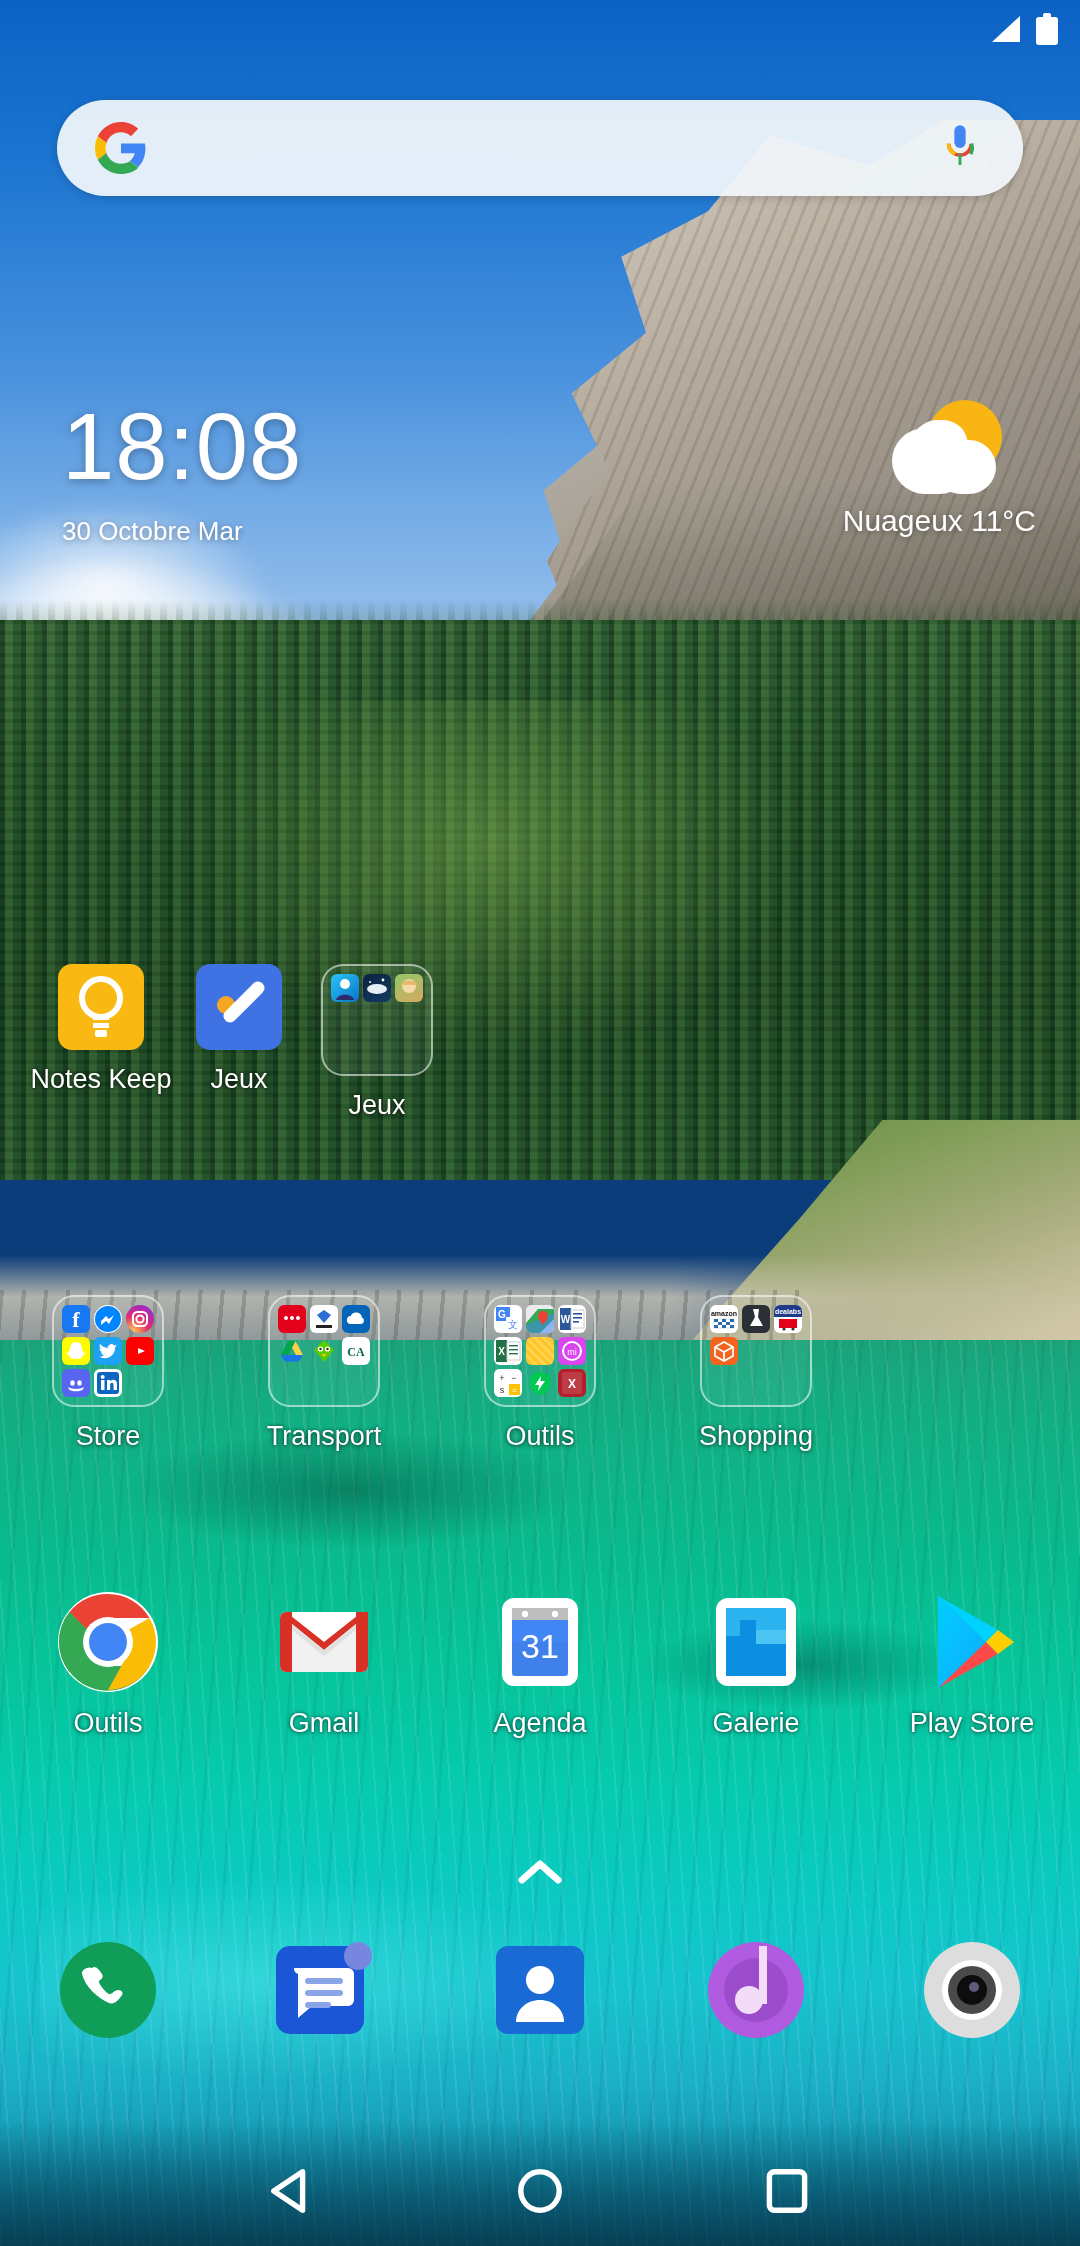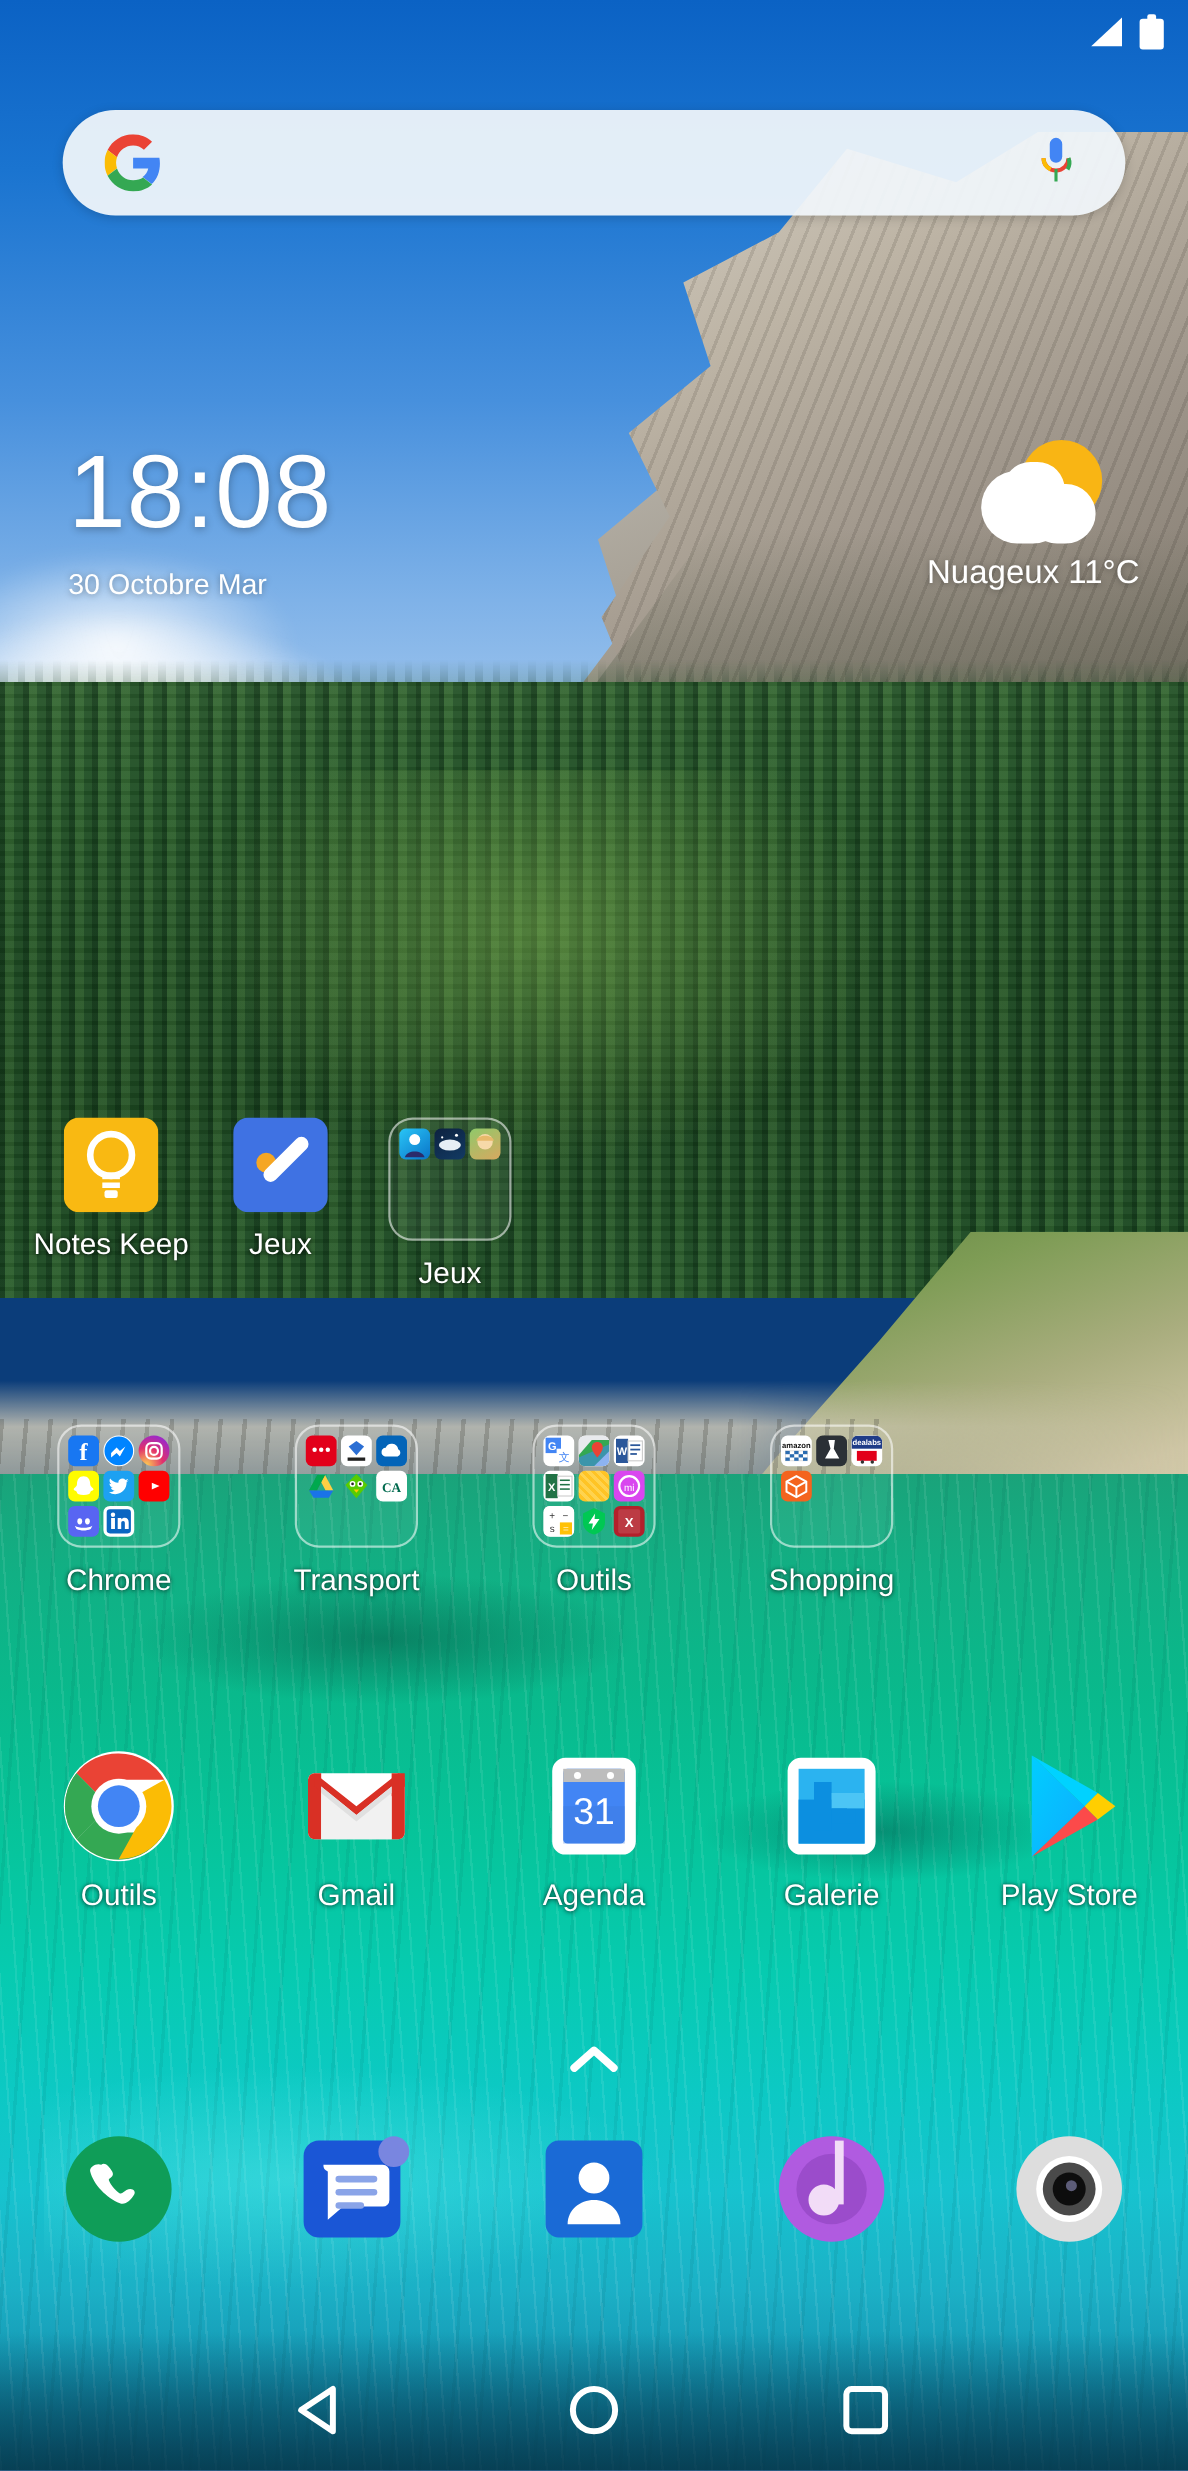--- a/index.html
+++ b/index.html
@@ -174,21 +174,21 @@
   
   .row { position:absolute; left:0; width:1080px; display:flex; z-index:10; }
   .cell { width:138px; display:flex; flex-direction:column; align-items:center; }
   .app-label {
     margin-top:14px; font-size:27px; color:#fff; white-space:nowrap;
     text-shadow:0 1px 5px rgba(0,0,0,.55), 0 0 3px rgba(0,0,0,.4);
   }
   .icon-box { width:86px; height:86px; position:relative; }
 
   
-  #row-apps-1 { top:1016px; padding-left:32px; gap:16px; }
+  #row-apps-1 { top:964px; padding-left:32px; gap:0; }
   #row-apps-1 .cell { width:138px; margin-right:0; }
   #row-folders  { top:1295px; }
   #row-apps-2   { top:1590px; }
 
   
   .folder-box {
     width:112px; height:112px; border-radius:22px;
     border:2px solid rgba(255,255,255,.55);
     background:rgba(255,255,255,.06);
     display:grid; grid-template-columns:repeat(3,1fr);
@@ -379,21 +379,21 @@
             <path d="M6 18c4 2.5 12 2.5 16 0l-1.5 3c-4 1.8-9 1.8-13 0z" fill="#fff"></path>
           </svg></div>
       <div class="folder-app" style="background:#fff;">
         <svg viewBox="0 0 28 28">
             <rect x="3" y="3" width="22" height="22" rx="3" fill="#0A66C2"></rect>
             <rect x="7" y="11" width="3.5" height="10" fill="#fff"></rect>
             <circle cx="8.7" cy="8" r="2" fill="#fff"></circle>
             <path d="M13 11h3.3v1.4c.6-1 1.8-1.6 3.1-1.6 2.3 0 3.6 1.5 3.6 4.2V21h-3.5v-5.2c0-1.3-.5-2.1-1.6-2.1s-1.7.8-1.7 2.1V21H13z" fill="#fff"></path>
           </svg></div>
     </div>
-    <div class="app-label">Chrome</div>
+    <div class="app-label">Store</div>
   </div>
 
   <div class="cell" style="width:216px">
     <div class="folder-box">
       <div class="folder-app" style="background:#E2001A;">
         <svg viewBox="0 0 28 28">
             <circle cx="8" cy="13" r="2" fill="#fff"></circle>
             <circle cx="14" cy="13" r="2" fill="#fff"></circle>
             <circle cx="20" cy="13" r="2" fill="#fff"></circle>
           </svg></div>

